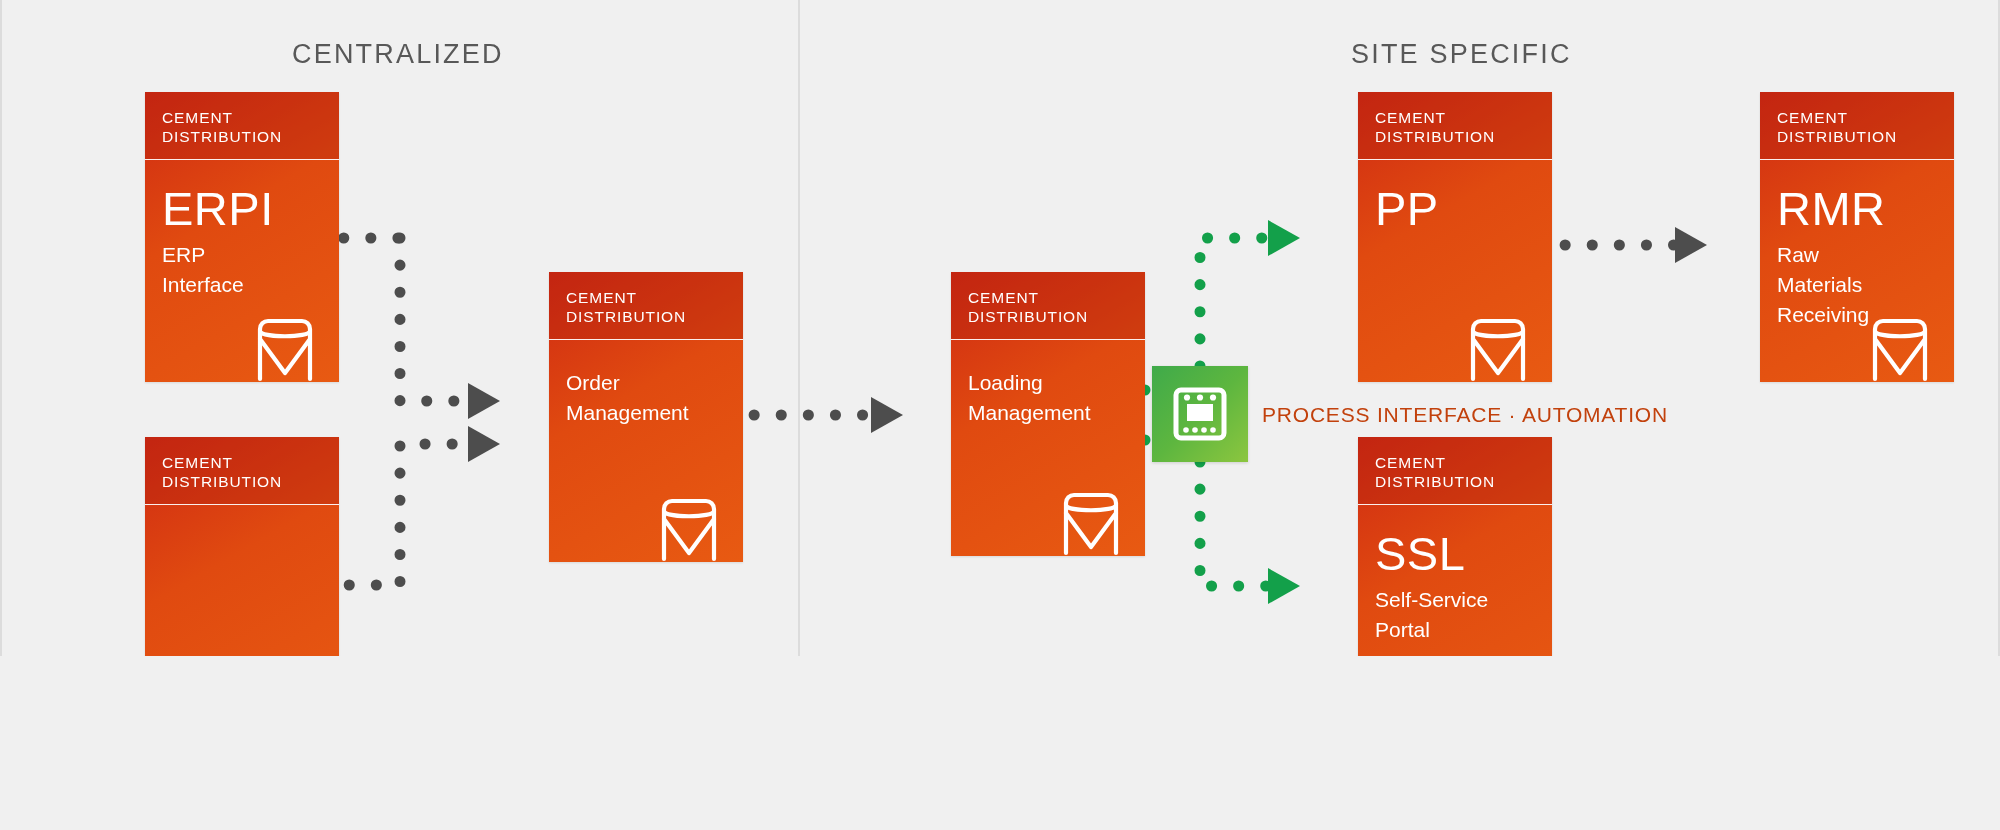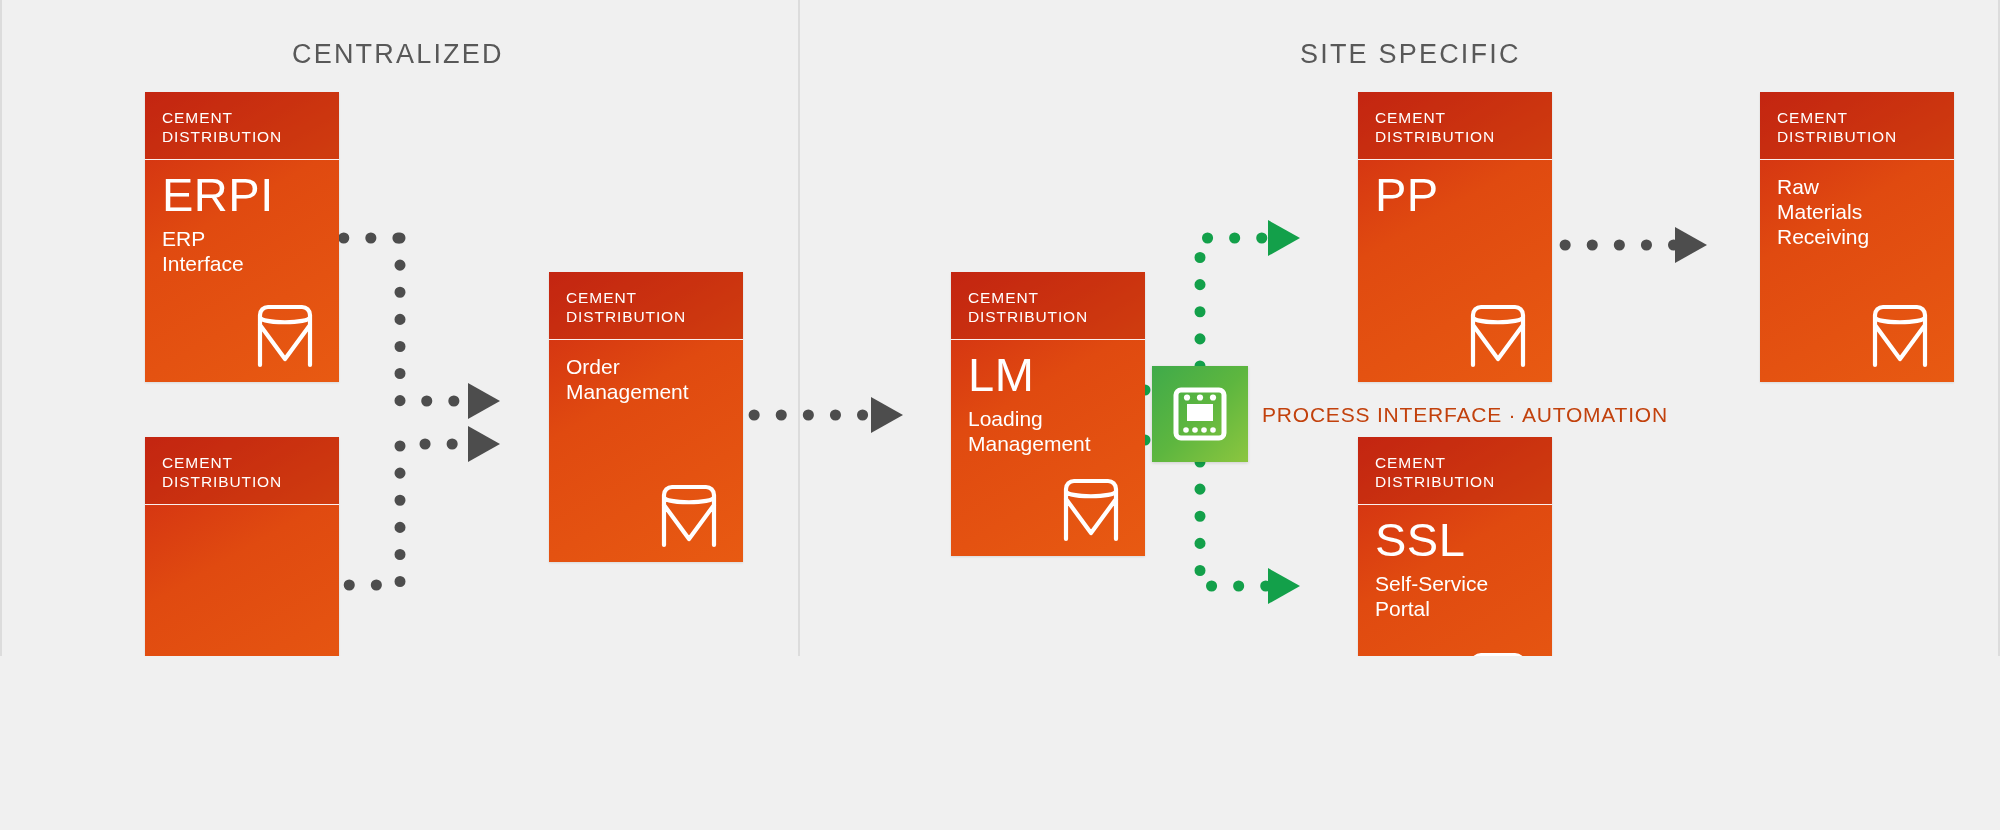--- a/index.html
+++ b/index.html
@@ -34,21 +34,21 @@
   
   .zone-title {
     position: absolute;
     font-size: 27px;
     letter-spacing: 2.2px;
     color: #585858;
     font-weight: 400;
     white-space: nowrap;
   }
   #zone-centralized { left: 292px; top: 39px; }
-  #zone-site        { left: 1300px; top: 39px; }
+  #zone-site        { left: 1351px; top: 39px; }
 
   
   .card {
     position: absolute;
     background: linear-gradient(150deg, #cf2a13 0%, #e04a10 42%, #e85a12 100%);
     box-shadow: 0 1px 2px rgba(0,0,0,0.10);
     overflow: hidden;
     margin-left: 48px;
   }
   .card-head {
@@ -58,34 +58,34 @@
   }
   .card-head-line {
     color: #ffffff;
     font-size: 15.5px;
     letter-spacing: 0.9px;
     line-height: 19px;
     font-weight: 400;
   }
   .card-body {
     position: relative;
-    padding: 9px 0 0 17px;
+    padding: 23px 0 0 17px;
     height: calc(100% - 74px);
   }
   .card-abbr {
     color: #ffffff;
     font-size: 47px;
     line-height: 52px;
     font-weight: 300;
     letter-spacing: 0.5px;
   }
   .card-name {
     color: #ffffff;
     font-size: 21px;
-    line-height: 25px;
+    line-height: 30px;
     font-weight: 300;
     margin-top: 5px;
     white-space: pre-line;
   }
   .card-logo {
     position: absolute;
     right: 24px;
     bottom: 16px;
     width: 60px;
     height: 66px;
@@ -222,21 +222,20 @@
       </svg>
     </div>
   </div>
 
   <div class="card" id="card-lm" style="left:903px; top:272px; width:194px; height:284px;">
     <div class="card-head">
       <div class="card-head-line">CEMENT</div>
       <div class="card-head-line">DISTRIBUTION</div>
     </div>
     <div class="card-body">
-      <div class="card-abbr">LM</div>
       <div class="card-name">Loading
 Management</div>
       <svg class="card-logo" viewBox="0 0 60 66" xmlns="http://www.w3.org/2000/svg">
         <path d="M5 12 a8 8 0 0 1 8-8 h34 a8 8 0 0 1 8 8 v50 M5 12 v50 M5 14 c0 7 50 7 50 0
                  M5 22 L30 56 L55 22" fill="none" stroke="#ffffff" stroke-width="4.2" stroke-linecap="round" stroke-linejoin="round"></path>
       </svg>
     </div>
   </div>
 
   <div class="card" id="card-pp" style="left:1310px; top:92px; width:194px; height:290px;">
@@ -252,20 +251,21 @@
       </svg>
     </div>
   </div>
 
   <div class="card" id="card-rmr" style="left:1712px; top:92px; width:194px; height:290px;">
     <div class="card-head">
       <div class="card-head-line">CEMENT</div>
       <div class="card-head-line">DISTRIBUTION</div>
     </div>
     <div class="card-body">
+      <div class="card-abbr">RMR</div>
       <div class="card-name">Raw
 Materials
 Receiving</div>
       <svg class="card-logo" viewBox="0 0 60 66" xmlns="http://www.w3.org/2000/svg">
         <path d="M5 12 a8 8 0 0 1 8-8 h34 a8 8 0 0 1 8 8 v50 M5 12 v50 M5 14 c0 7 50 7 50 0
                  M5 22 L30 56 L55 22" fill="none" stroke="#ffffff" stroke-width="4.2" stroke-linecap="round" stroke-linejoin="round"></path>
       </svg>
     </div>
   </div>
 

